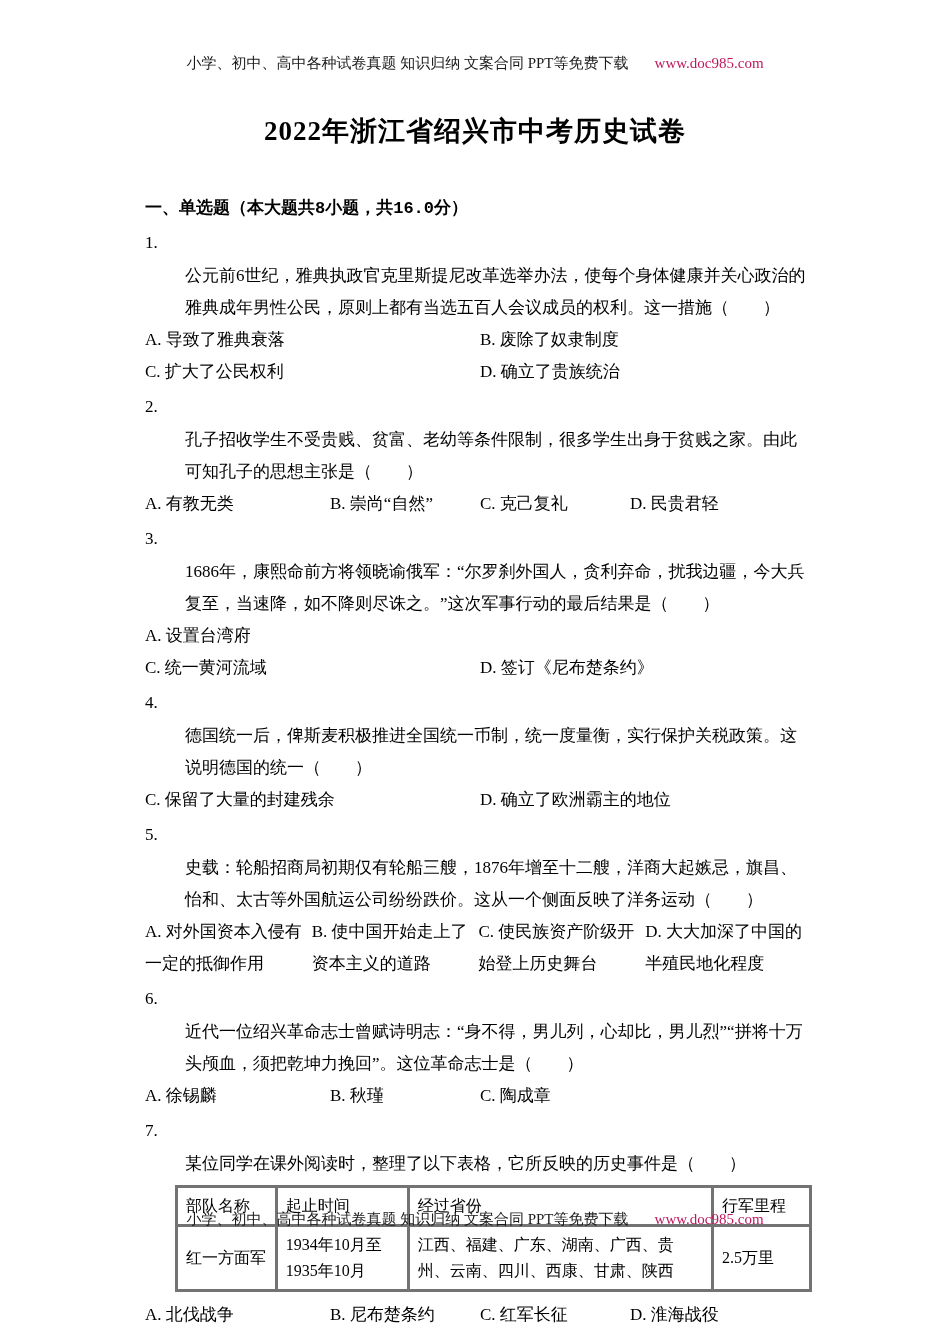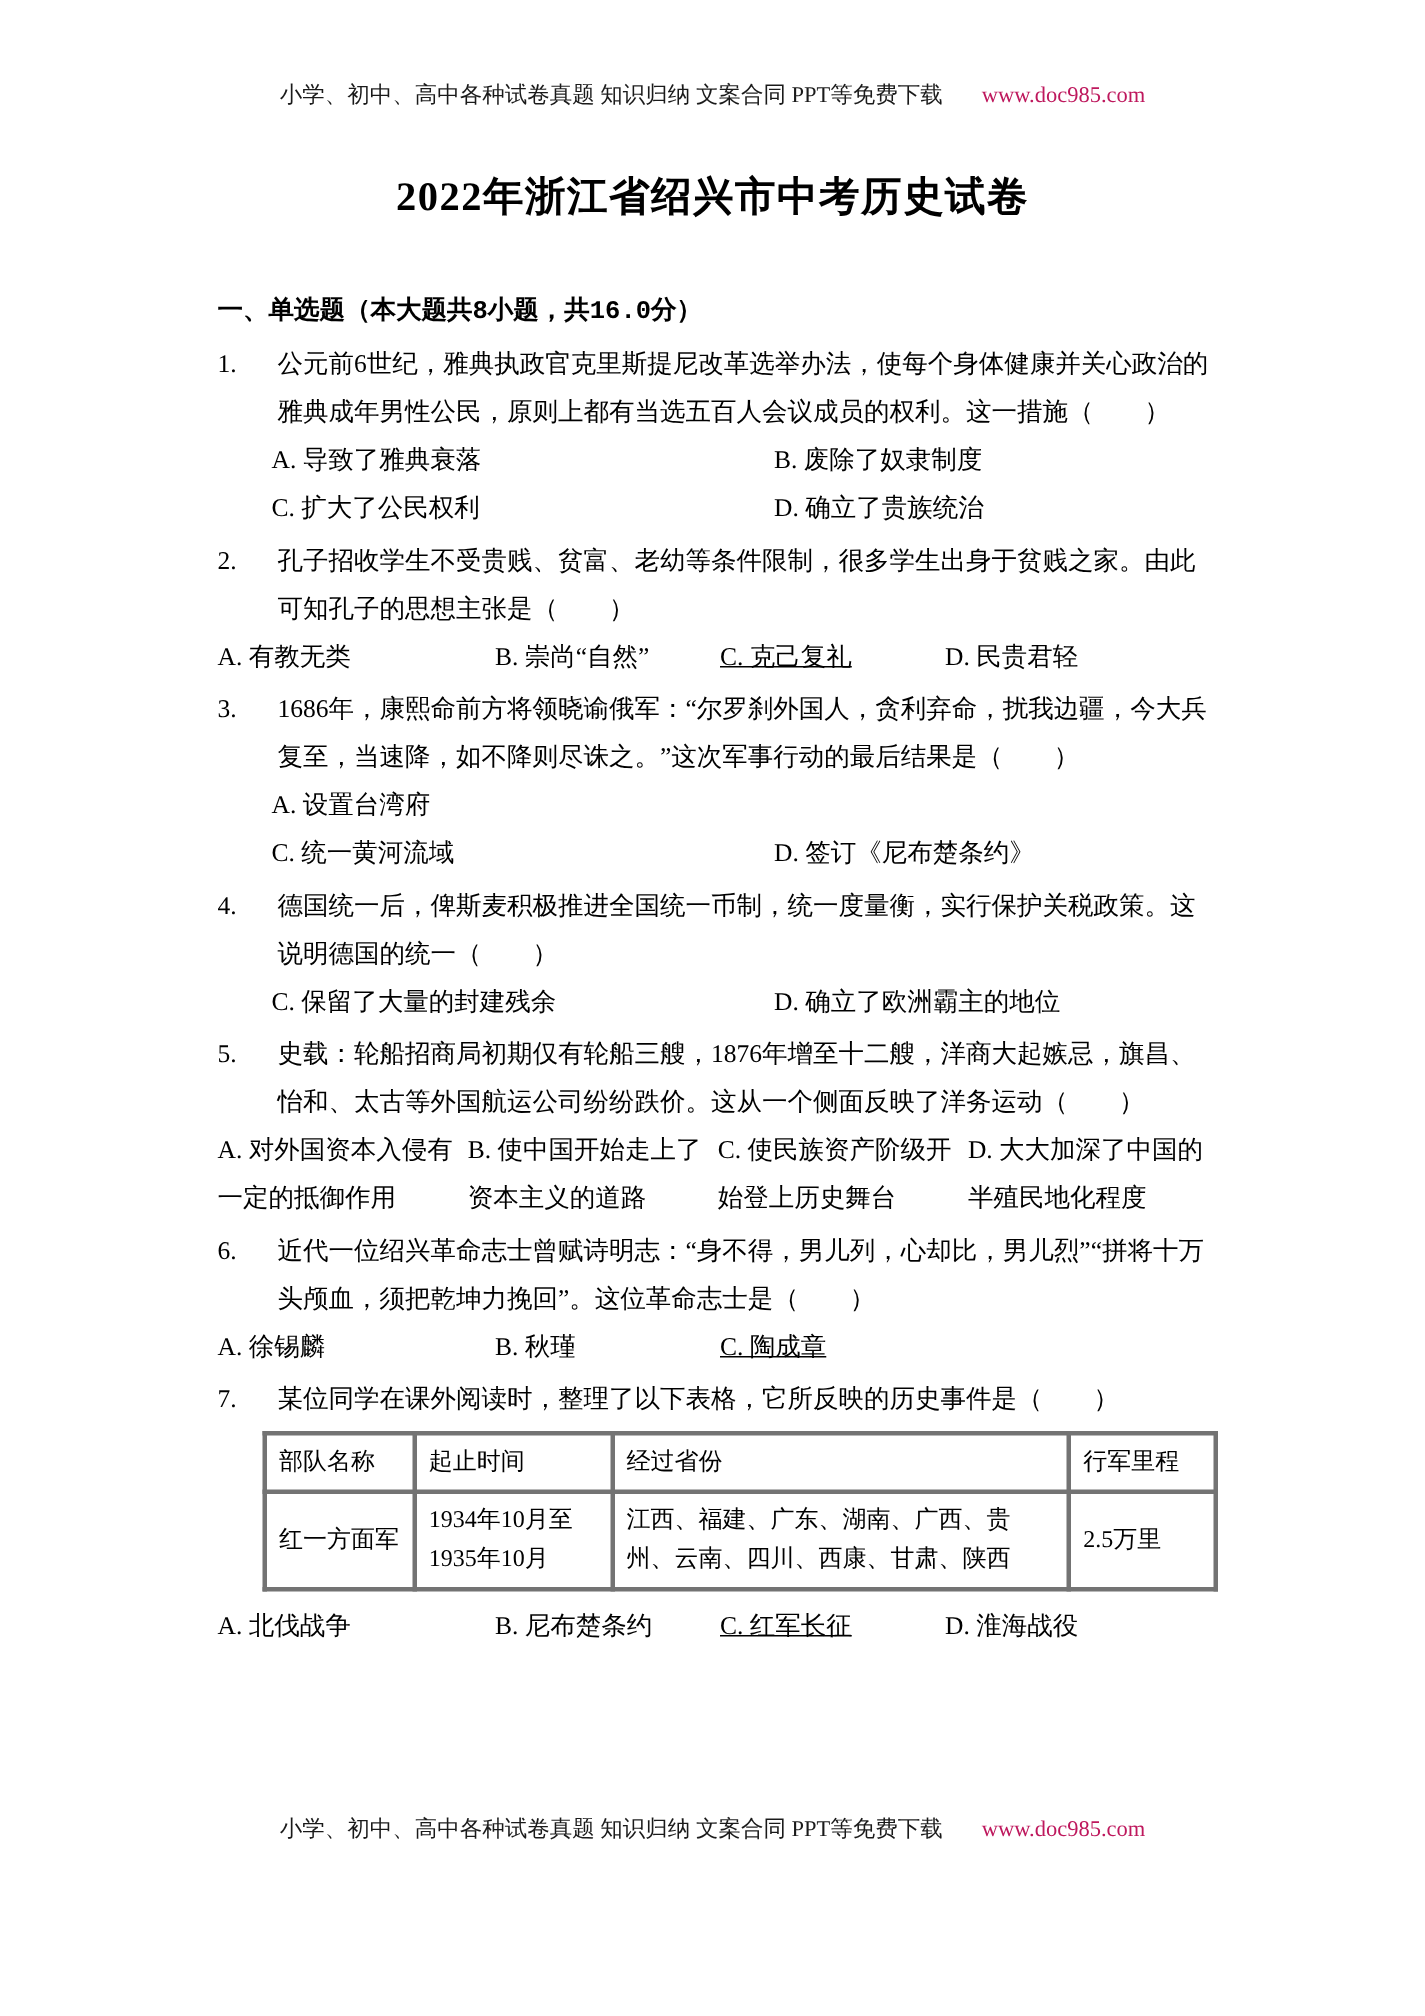--- a/index.html
+++ b/index.html
@@ -34,27 +34,27 @@
     line-height: 32px;
   }
   .section-heading {
     font-weight: bold;
     margin-bottom: 2px;
     font-family: Liberation Mono, monospace;
   }
   .question { margin-bottom: 3px; }
   .qrow { display: flex; }
   .qnum { width: 40px; flex: none; }
-  .stem { flex: 1; }
+  .stem { flex: 1; margin-top: 33px; }
   .opts { display: flex; }
-  .opts2 > .opt:nth-child(1) { width: 335px; flex: none; margin-left: 36px; }
+  .opts2 > .opt:nth-child(1) { width: 335px; flex: none; }
   .opts2 > .opt:nth-child(2) { flex: 1; }
   .opts4 > .opt:nth-child(1) { width: 185px; flex: none; }
   .opts4 > .opt:nth-child(2) { width: 150px; flex: none; }
-  .opts4 > .opt:nth-child(3) { width: 150px; flex: none; text-decoration: underline; }
+  .opts4 > .opt:nth-child(3) { width: 150px; flex: none; }
   .opts4 > .opt:nth-child(4) { flex: 1; }
   .opts1 > .opt { display: block; width: 100%; }
   table.exam-table {
     border-collapse: collapse;
     margin: 5px 0 7px 30px;
     font-size: 16px;
     line-height: 26px;
   }
   table.exam-table th, table.exam-table td {
     border: 3px solid #737373;

